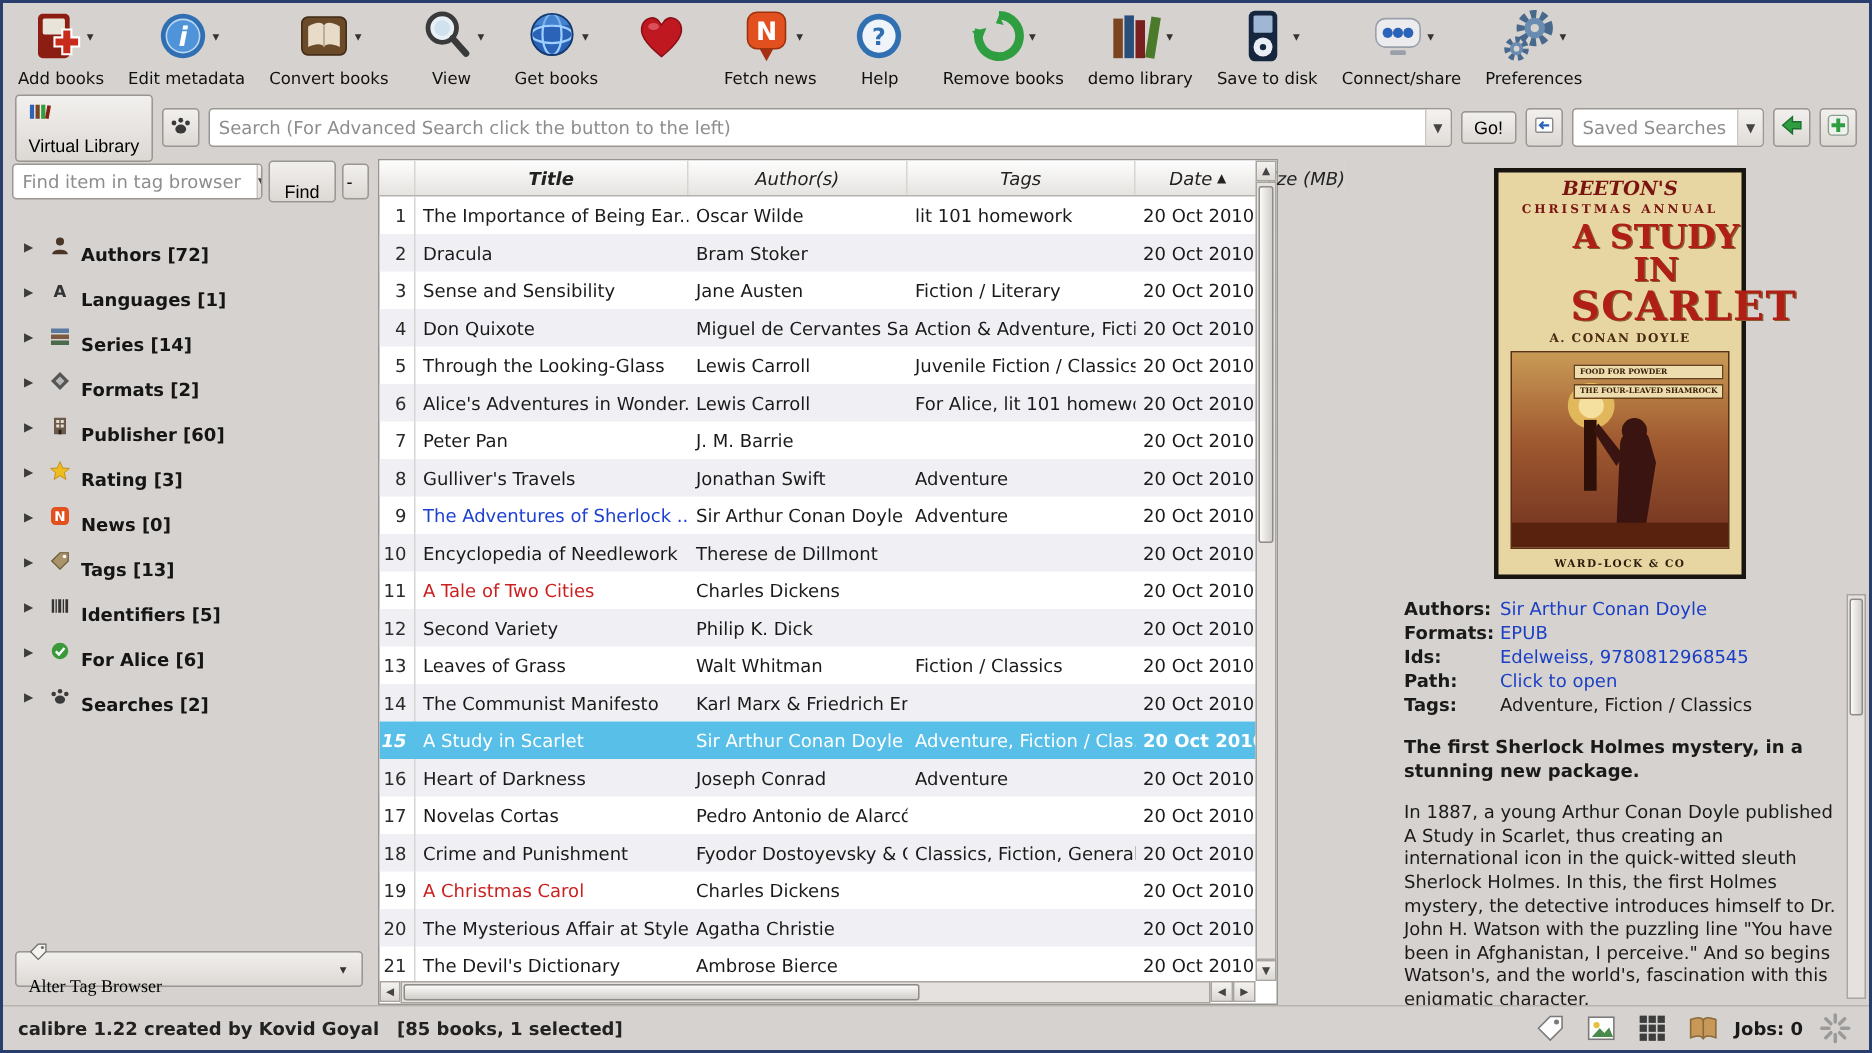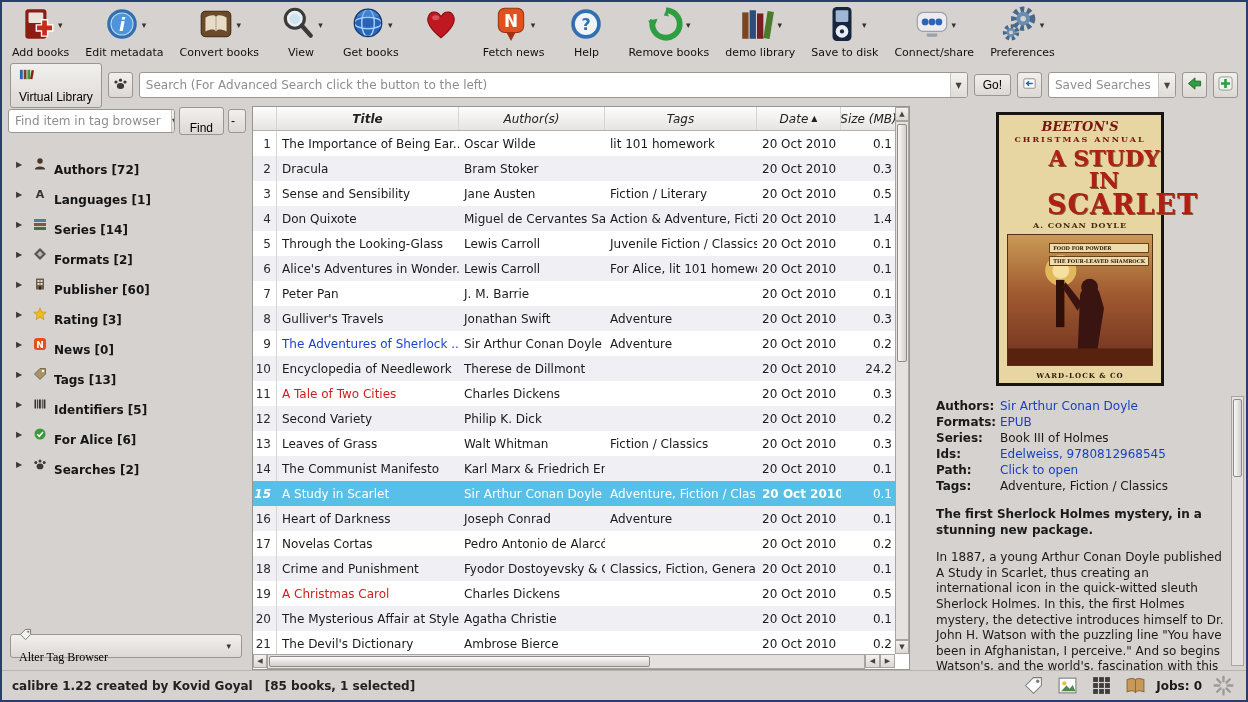--- a/index.html
+++ b/index.html
@@ -36,21 +36,21 @@
   .tree { margin-top:14px; display:flex; flex-direction:column; }
   .titem { display:flex; align-items:center; gap:7px; height:30px; padding-left:8px; cursor:default; }
   .chev { font-size:8px; color:#3c3c3c; width:10px; }
   .ticon { width:14px; height:14px; display:flex; align-items:center; justify-content:center; }
   .ticon svg { width:14px; height:14px; }
   .tlabel { font-weight:bold; font-size:12px; color:#151515;margin-top:12px; }
   .alter-btn { position:absolute; bottom:12px; left:8px; right:10px; height:24px; justify-content:center;font-family:Liberation Serif, serif; }
   .alter-btn .dd-arrow { position:absolute; right:10px; }
 
   
-  .table-area { position:absolute; left:250px; top:104px; width:658px; bottom:30px; background:#fff; border:1px solid #98948f; display:flex; flex-direction:column; }
+  .table-area { position:absolute; left:250px; top:104px; width:600px; bottom:30px; background:#fff; border:1px solid #98948f; display:flex; flex-direction:column; }
   .tgrid { display:grid; grid-template-columns:24px 182px 146px 152px 84px 56px; }
   .thead { height:24px; background:linear-gradient(#fdfdfd,#e6e4e1); border-bottom:1px solid #b5b2ad; align-items:center; font-style:italic; font-size:12px; color:#222; }
   .thead .hcell { text-align:center; white-space:nowrap; overflow:hidden; border-right:1px solid #d8d5d1; height:100%; display:flex; align-items:center; justify-content:center; gap:3px; }
   .hcell.h-title { font-weight:bold; }
   .sort-ind { font-size:8px; font-style:normal; }
   .rows { flex:1; overflow:hidden; }
   .trow { height:25px; align-items:center; font-size:12px; }
   .trow:nth-child(even) { background:#f0f0f4; }
   .trow.selected { background:#58bfe8; color:#fff; }
   .cell { padding:0 5px; white-space:nowrap; overflow:hidden; }
@@ -759,24 +759,20 @@
         <div class="dfield">
           <span class="dlabel">Authors:</span>
           <span class="dvalue link">Sir Arthur Conan Doyle</span>
         </div>
 
         <div class="dfield">
           <span class="dlabel">Formats:</span>
           <span class="dvalue link">EPUB</span>
         </div>
 
-        <div class="dfield">
-          <span class="dlabel">Series:</span>
-          <span class="dvalue">Book III of Holmes</span>
-        </div>
 
         <div class="dfield">
           <span class="dlabel">Ids:</span>
           <span class="dvalue link">Edelweiss, 9780812968545</span>
         </div>
 
         <div class="dfield">
           <span class="dlabel">Path:</span>
           <span class="dvalue link">Click to open</span>
         </div>

